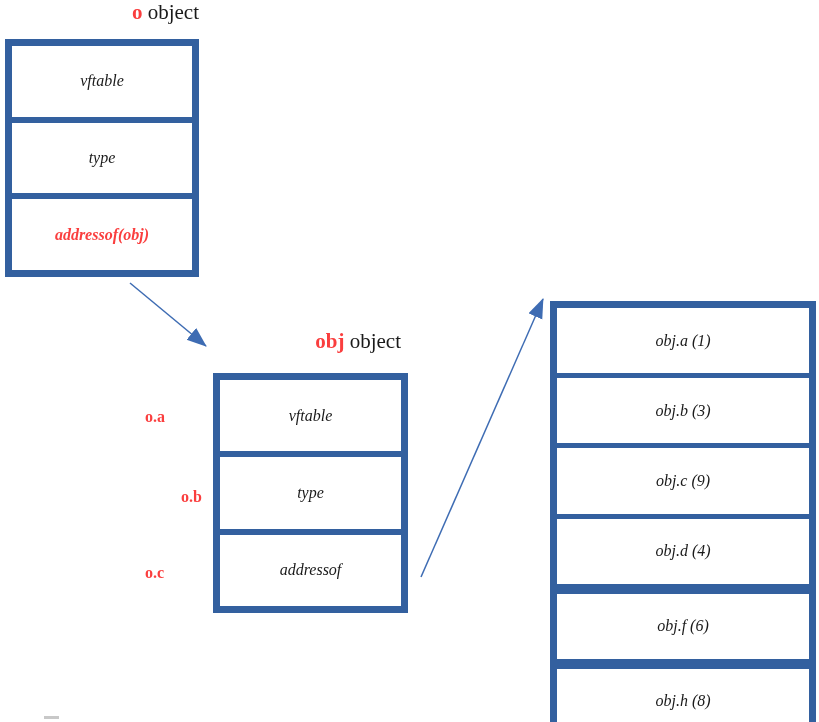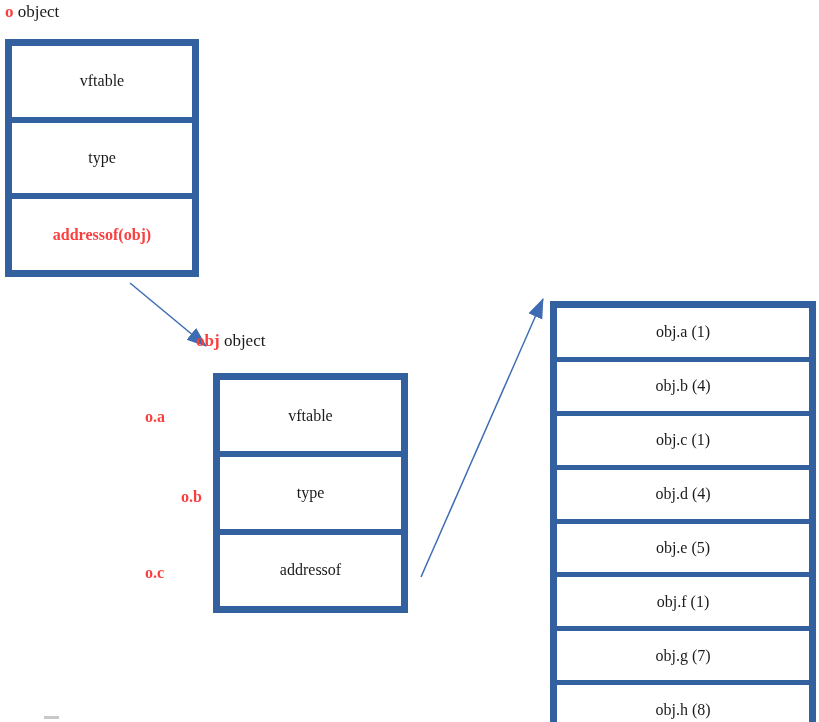--- a/index.html
+++ b/index.html
@@ -25,22 +25,22 @@
   .arrow-line {
     stroke: var(--arrow-blue, #3e6cb3);
     stroke-width: 1.5;
     fill: none;
   }
   .arrow-fill {
     fill: var(--arrow-blue, #3e6cb3);
   }
   .box-title {
     position: absolute;
-    text-align: left;
-    font-size: 17px;
+    text-align: right;
+    font-size: 21px;
     line-height: 22px;
     white-space: pre;
   }
   .kw {
     color: var(--red, #fa3e3e);
     font-weight: bold;
   }
   .membox {
     position: absolute;
     box-sizing: border-box;
@@ -49,37 +49,38 @@
     display: flex;
     flex-direction: column;
   }
   .membox .cell {
     flex: 1 1 0;
     display: flex;
     align-items: center;
     justify-content: center;
     font-size: 16px;
     background: #ffffff;
+    font-style: italic;
   }
   .membox .divider {
     flex: 0 0 6px;
     background: var(--border-blue, #33609f);
   }
   .membox.slots .divider {
     flex: 0 0 5px;
   }
   .cell.red-cell {
     color: var(--red, #fa3e3e);
     font-weight: bold;
   }
   .box1 { left: 5px;   top: 39px;  width: 194px; height: 238px; }
   .box2 { left: 213px; top: 373px; width: 195px; height: 240px; }
   .box3 { left: 550px; top: 261px; width: 266px; height: 450px; margin-top: 40px; }
   .title1 { left: 5px;   top: 1px;   width: 194px; }
-  .title2 { left: 196px; top: 330px; width: 195px; }
+  .title2 { left: 206px; top: 330px; width: 195px; }
   .field-label {
     position: absolute;
     left: 145px;
     width: 40px;
     font-size: 16px;
     line-height: 20px;
     font-weight: bold;
     color: var(--red, #fa3e3e);
   }
   .field-label.fa { top: 407px; }
@@ -129,31 +130,29 @@
     <div class="cell">vftable</div>
     <div class="divider"></div>
     <div class="cell">type</div>
     <div class="divider"></div>
     <div class="cell">addressof</div>
   </div>
 
   <div class="membox slots box3">
     <div class="cell">obj.a (1)</div>
     <div class="divider"></div>
-    <div class="cell">obj.b (4)</div>
+    <div class="cell">obj.b (3)</div>
     <div class="divider"></div>
-    <div class="cell">obj.c (1)</div>
+    <div class="cell">obj.c (9)</div>
     <div class="divider"></div>
     <div class="cell">obj.d (4)</div>
     <div class="divider"></div>
-    <div class="cell">obj.e (5)</div>
     <div class="divider"></div>
-    <div class="cell">obj.f (1)</div>
+    <div class="cell">obj.f (6)</div>
     <div class="divider"></div>
-    <div class="cell">obj.g (7)</div>
     <div class="divider"></div>
     <div class="cell">obj.h (8)</div>
     <div class="divider"></div>
     <div class="divider"></div>
   </div>
 
   <div class="fragment"></div>
 
 </div>
 

